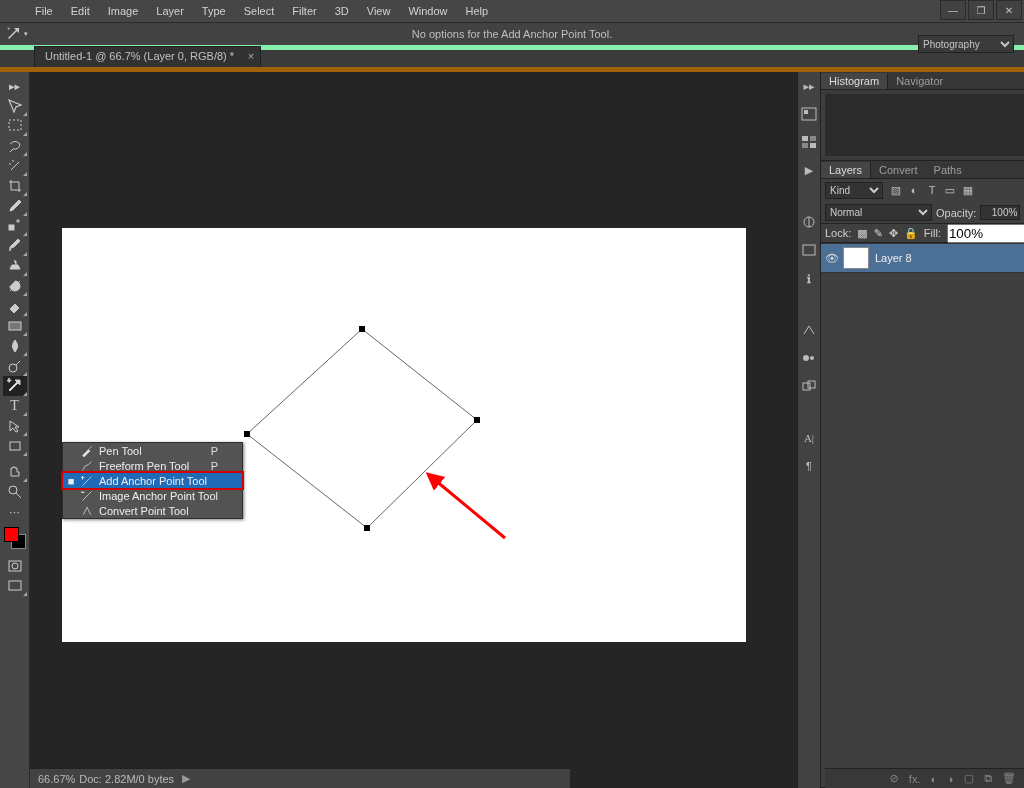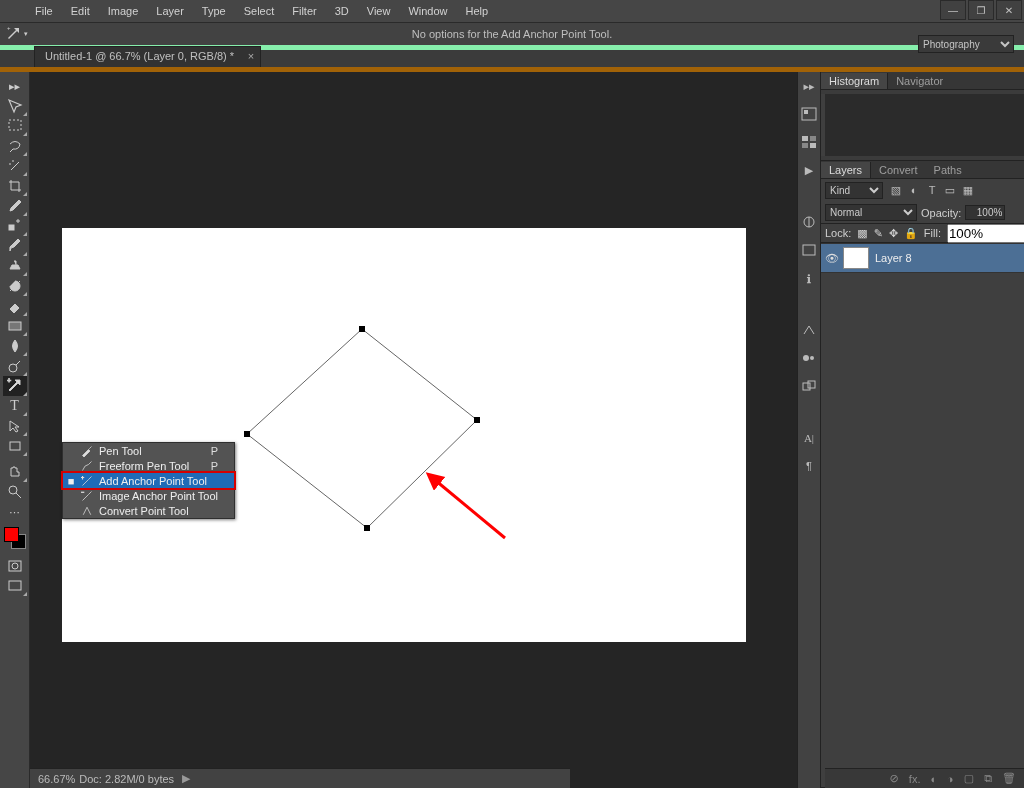--- a/index.html
+++ b/index.html
@@ -39,21 +39,21 @@
 .toolbar .swatches .bg{position:absolute;width:15px;height:15px;background:#000;border:1px solid #888;right:1px;bottom:1px;}
 
 .viewport{flex:1;background:#252525;display:flex;align-items:center;justify-content:center;position:relative;min-width:0;}
 .canvaswrap{position:relative;left:-10px;top:5px;}
 .canvas{width:684px;height:414px;background:#fff;}
 .path-svg{position:absolute;left:0;top:0;width:684px;height:414px;pointer-events:none;}
 .anchor{fill:#000;}
 
 
 .flyout{position:absolute;left:32px;top:370px;background:#535353;border:1px solid #2f2f2f;box-shadow:1px 1px 3px rgba(0,0,0,.5);font-size:11px;min-width:145px;z-index:50;}
-.flyout .fi{display:flex;align-items:center;height:15px;padding:0 16px 0 18px;color:#eee;white-space:nowrap;position:relative;}
+.flyout .fi{display:flex;align-items:center;height:15px;padding:0 24px 0 18px;color:#eee;white-space:nowrap;position:relative;}
 .fi .mrk{position:absolute;left:4px;width:8px;text-align:center;}
 .fi .shc{margin-left:auto;color:#ddd;}
 .fi.highlight{background:#1f6bb7;border:1px solid #d40000;outline:1px solid #d40000;margin:-1px;height:17px;}
 .fi svg{width:12px;height:12px;margin-right:6px;fill:#ddd;stroke:#ddd;}
 
 
 .right-side{width:227px;display:flex;background:#3b3b3b;}
 .side-icons{width:28px;background:#424242;border-left:1px solid #222;border-right:1px solid #222;display:flex;flex-direction:column;align-items:center;padding-top:4px;gap:8px;}
 .side-icons .sic{width:22px;height:20px;display:flex;align-items:center;justify-content:center;color:#bbb;}
 .side-icons .sep{height:16px;}
@@ -423,21 +423,21 @@
             <select class="ks" style="width:58px;"><option>Kind</option></select>
             <div class="mini-icons">
               <span class="mi">▧</span>
               <span class="mi">◐</span>
               <span class="mi">T</span>
               <span class="mi">▭</span>
               <span class="mi">▦</span>
             </div>
           </div>
           <div class="blendrow">
-            <select class="ks" style="width:92px;"><option>Normal</option></select>
+            <select class="ks" style="width:107px;"><option>Normal</option></select>
             <span>Opacity:</span>
             <input class="num" value="100%" style="">
           </div>
           <div class="lockrow">
             <span>Lock:</span>
             <span>▩</span>
             <span>✎</span>
             <span>✥</span>
             <span>🔒</span>
             <span style="margin-left:auto;">Fill:</span>

